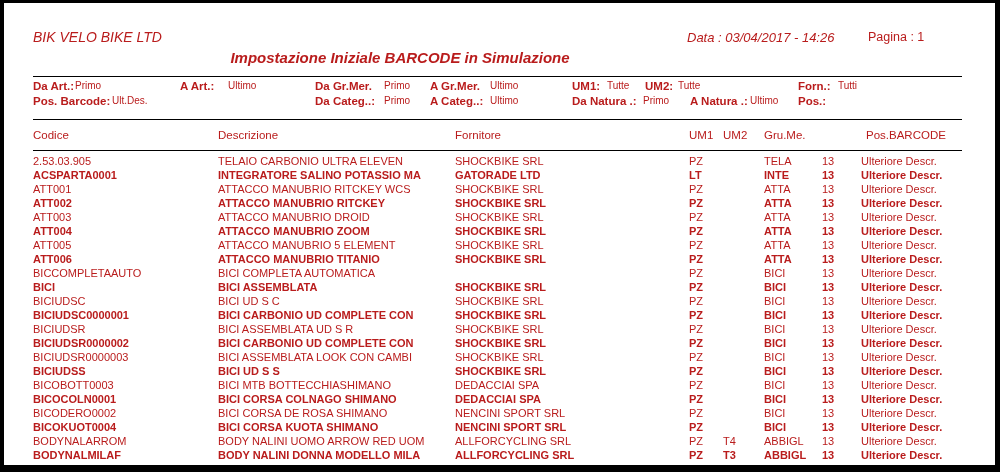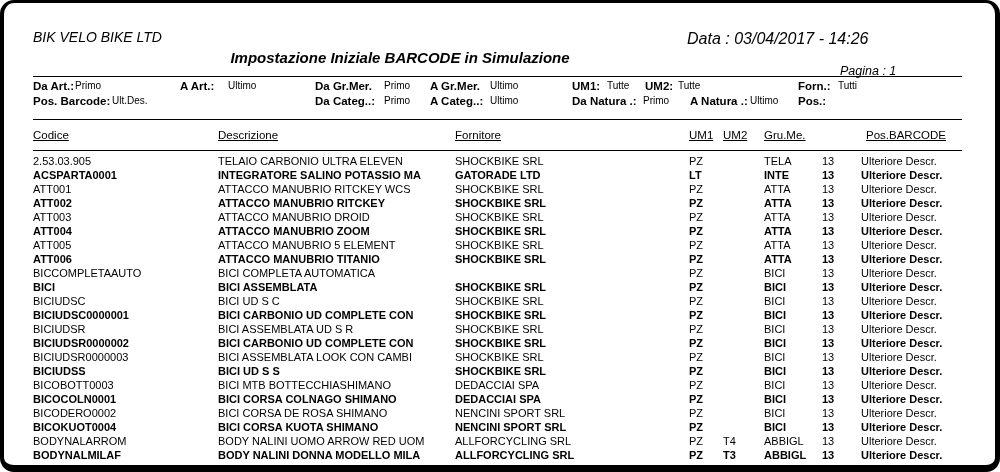--- a/index.html
+++ b/index.html
@@ -5,36 +5,35 @@
   html,body{margin:0;padding:0;background:#fff;}
   .page{
     position:relative;
     width:1000px;height:472px;
     box-sizing:border-box;
     background:#fff;
     border-style:solid;border-color:#000;
     border-width:3px 5px 7px 4px;
     overflow:hidden;
     font-family:"Liberation Sans",sans-serif;
-    color:#000000;
-    border-radius:14px;
+    color:#b91c1c;
   }
   .abs{position:absolute;white-space:nowrap;}
   .company{left:29px;top:26px;font-size:14px;font-style:italic;}
-  .docdate{left:683px;top:27px;font-size:16px;font-style:italic;}
-  .pagenum{left:836px;top:27px;font-size:12.5px;font-style:italic;margin-top:34px;}
+  .docdate{left:683px;top:27px;font-size:13px;font-style:italic;}
+  .pagenum{left:864px;top:27px;font-size:12.5px;}
   .title{left:0;top:46px;width:792px;text-align:center;font-size:15px;font-weight:bold;font-style:italic;}
   .hline{position:absolute;left:29px;width:929px;height:0;border-top:1.5px solid #000;}
   .l1{top:73px;} .l2{top:116px;} .l3{top:147px;}
   .flabel{font-size:11.5px;font-weight:bold;}
   .fvalue{font-size:10px;}
   .fr1{top:77px;} .fr2{top:92px;}
   table{border-collapse:collapse;table-layout:fixed;}
   .hdrtable{position:absolute;left:29px;top:118px;width:929px;}
-  .hdrtable th{font-size:11.5px;font-weight:normal;text-align:left;vertical-align:middle;height:28px;padding:0;white-space:nowrap;overflow:hidden;text-decoration:underline;}
+  .hdrtable th{font-size:11.5px;font-weight:normal;text-align:left;vertical-align:middle;height:28px;padding:0;white-space:nowrap;overflow:hidden;}
   .datatable{position:absolute;left:29px;top:151px;width:929px;}
   .datatable td{font-size:11px;height:14px;padding:0;text-align:left;vertical-align:middle;white-space:nowrap;overflow:hidden;}
   .datatable tr.bold td{font-weight:bold;}
   col.c-codice{width:185px;} col.c-descr{width:237px;} col.c-forn{width:234px;}
   col.c-um1{width:34px;} col.c-um2{width:41px;} col.c-grume{width:58px;}
   col.c-num{width:31px;} col.c-pos{width:109px;}
   .numcell{text-align:right;}
   .poscell{padding-left:8px !important;}
   .poshdr{padding-left:13px !important;}
 </style>

